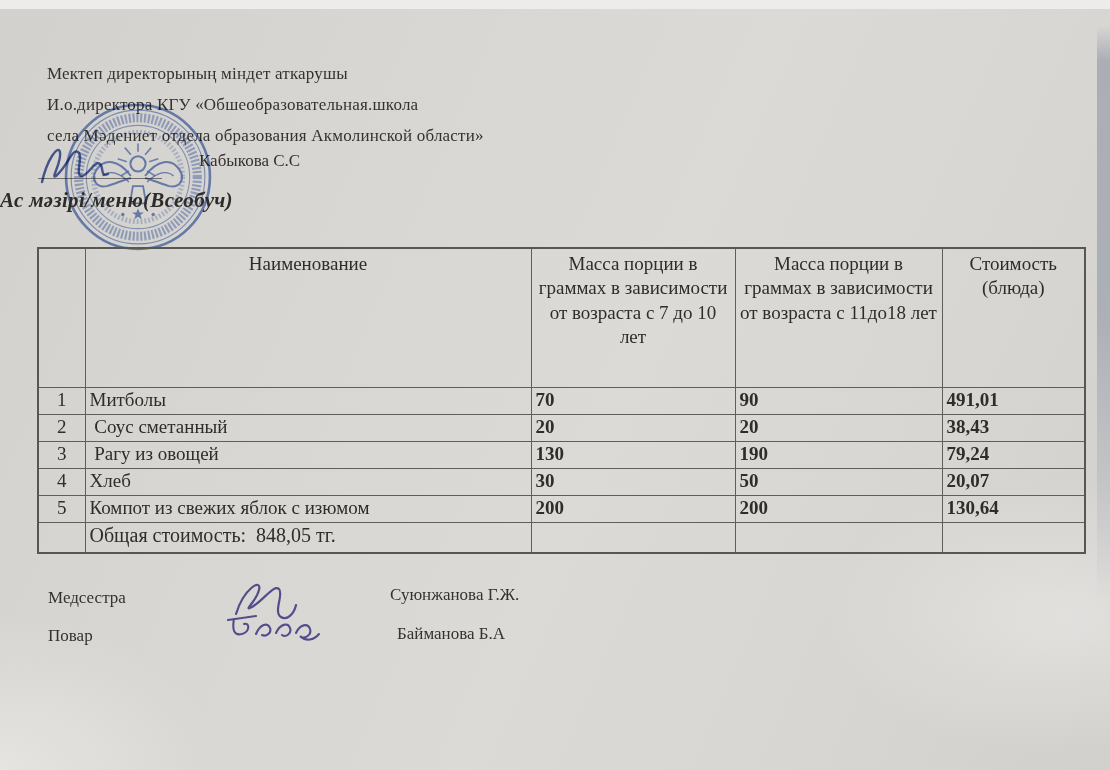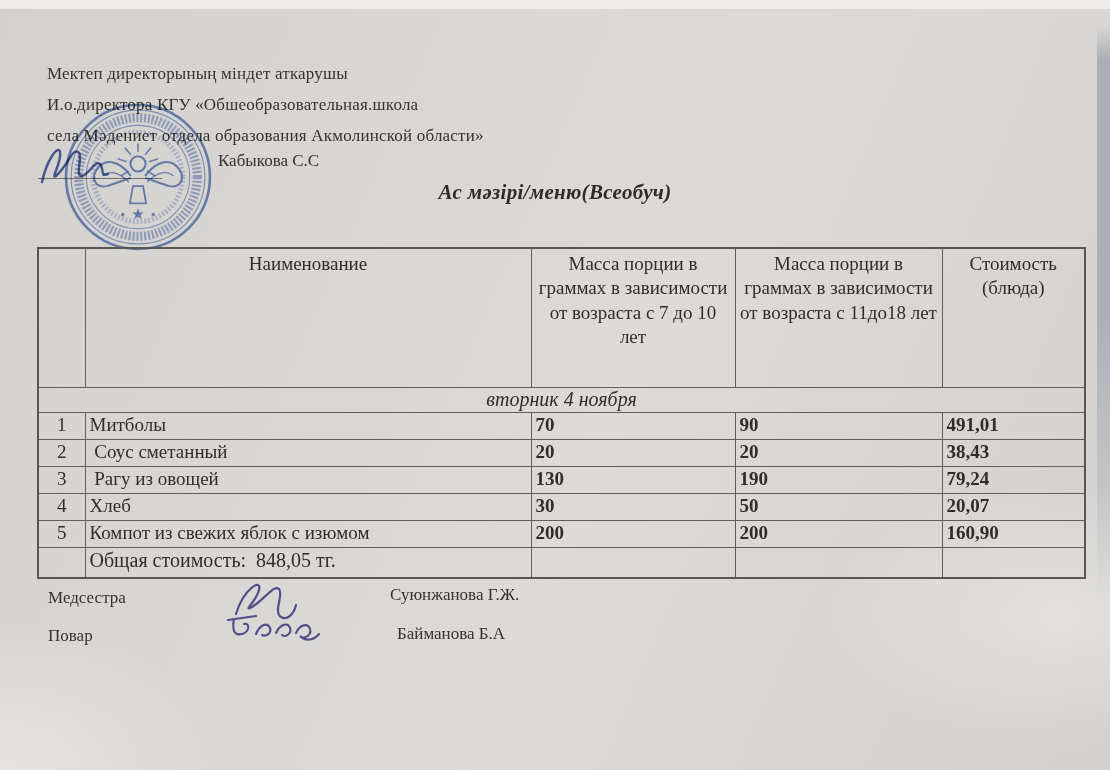--- a/index.html
+++ b/index.html
@@ -15,24 +15,24 @@
       linear-gradient(113deg,#d3d1ce 0%,#d8d6d3 28%,#dcdad7 55%,#d7d5d2 82%,#d2d0cd 100%);
   }
   .paper-top{position:absolute;top:0;left:0;right:0;height:9px;background:#edecea;}
   .edge-right{
     position:absolute;right:0;top:26px;width:13px;height:575px;
     background:linear-gradient(to bottom,
       rgba(152,158,168,0) 0%,rgba(152,158,168,.7) 6%,
       rgba(160,166,175,.78) 50%,rgba(160,166,175,0) 100%);
   }
   .line{position:absolute;left:47px;font-size:17px;letter-spacing:.2px;white-space:nowrap;}
-  .approver{position:absolute;left:218px;top:151px;font-size:17px;}
+  .approver{position:absolute;left:199px;top:151px;font-size:17px;}
   .sig-underline{position:absolute;left:38px;top:178px;width:124px;border-top:1.6px solid #716f6a;}
   .doc-title{
-    position:absolute;left:0;right:0;top:180px;text-align:center;
+    position:absolute;left:0;right:0;top:188px;text-align:left;
     font-size:21px;font-weight:bold;font-style:italic;letter-spacing:.3px;color:#2e2c29;
   }
   .stamp{position:absolute;left:62px;top:101px;width:152px;height:152px;
          mix-blend-mode:multiply;opacity:.88;}
   .topsig{position:absolute;left:34px;top:136px;width:130px;height:55px;mix-blend-mode:multiply;}
 
   table.menu{
     position:absolute;left:37px;top:247px;width:1047px;
     border-collapse:collapse;table-layout:fixed;
     font-size:19px;color:#2f2d2a;
@@ -117,23 +117,20 @@
         <col style="width:143px">
     </colgroup>
     <tbody>
         <tr class="hdr">
       <td></td>
       <td>Наименование</td>
       <td>Масса порции в граммах в зависимости от возраста с 7 до 10 лет</td>
       <td>Масса порции в граммах в зависимости от возраста с 11до18 лет</td>
       <td>Стоимость (блюда)</td>
     </tr>
-    <tr class="section">
-      <td colspan="5">вторник 4 ноября</td>
-    </tr>
     <tr class="data">
       <td class="c-num">1</td>
       <td class="c-name">Митболы</td>
       <td class="c-val">70</td>
       <td class="c-val">90</td>
       <td class="c-val">491,01</td>
     </tr>
     <tr class="data">
       <td class="c-num">2</td>
       <td class="c-name"> Соус сметанный</td>
@@ -153,21 +150,21 @@
       <td class="c-name">Хлеб</td>
       <td class="c-val">30</td>
       <td class="c-val">50</td>
       <td class="c-val">20,07</td>
     </tr>
     <tr class="data">
       <td class="c-num">5</td>
       <td class="c-name">Компот из свежих яблок с изюмом</td>
       <td class="c-val">200</td>
       <td class="c-val">200</td>
-      <td class="c-val">160,90</td>
+      <td class="c-val">130,64</td>
     </tr>
     <tr class="total">
       <td></td>
       <td class="c-total">Общая стоимость:  848,05 тг.</td>
       <td></td>
       <td></td>
       <td></td>
     </tr>
   </tbody>
     </table>

